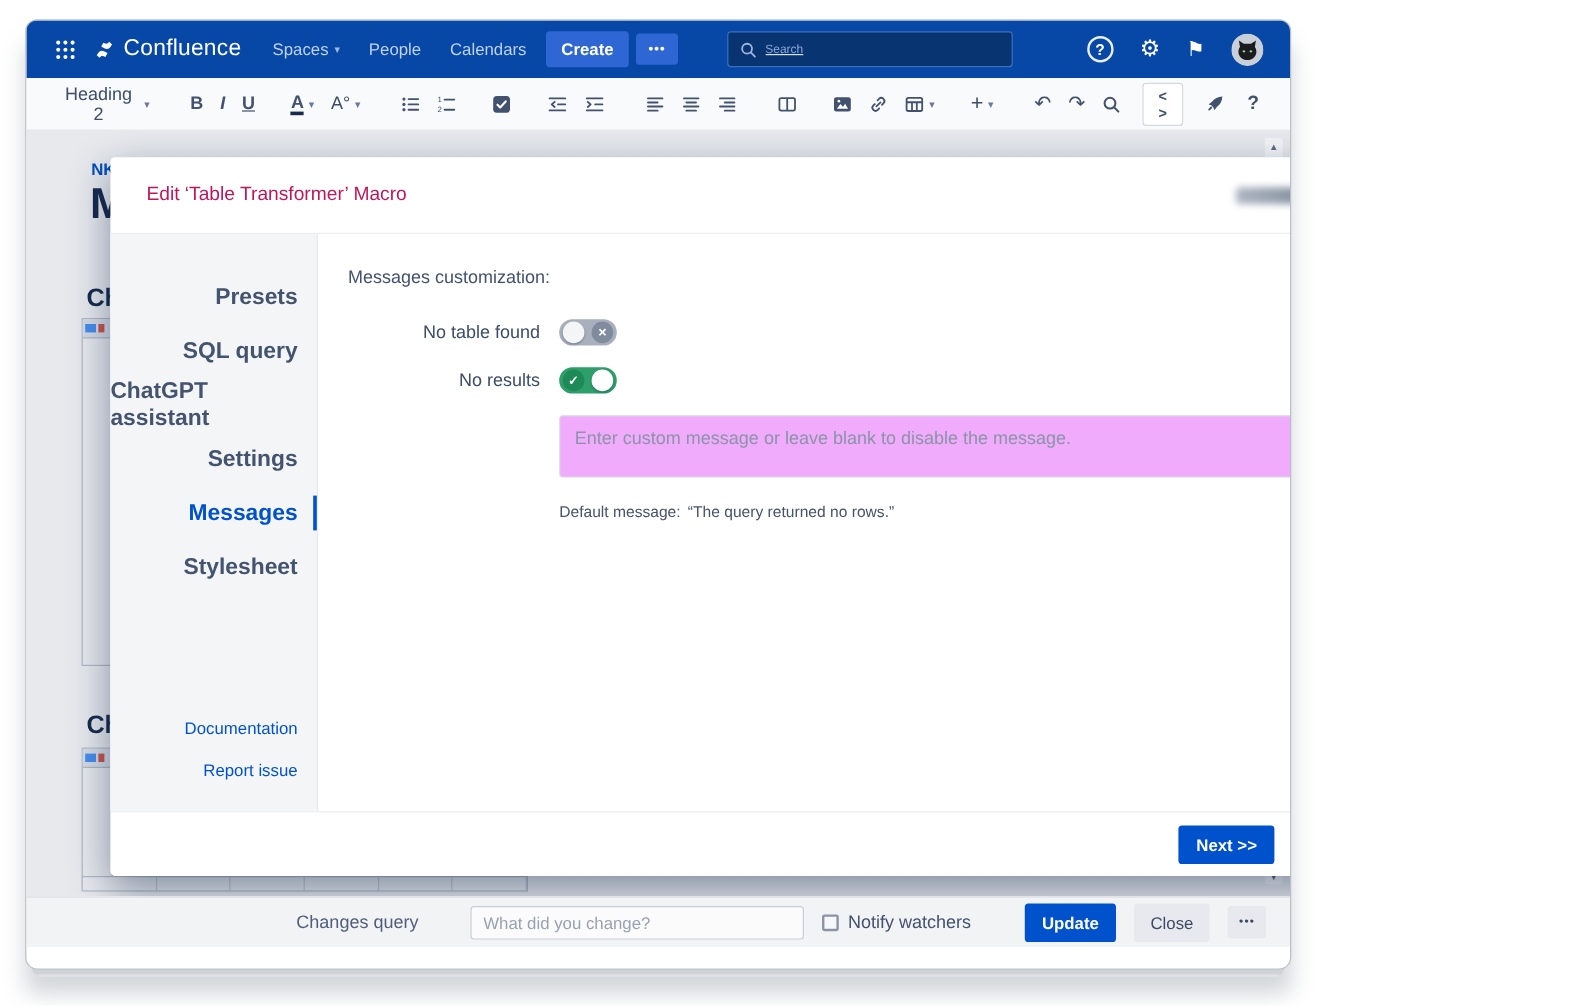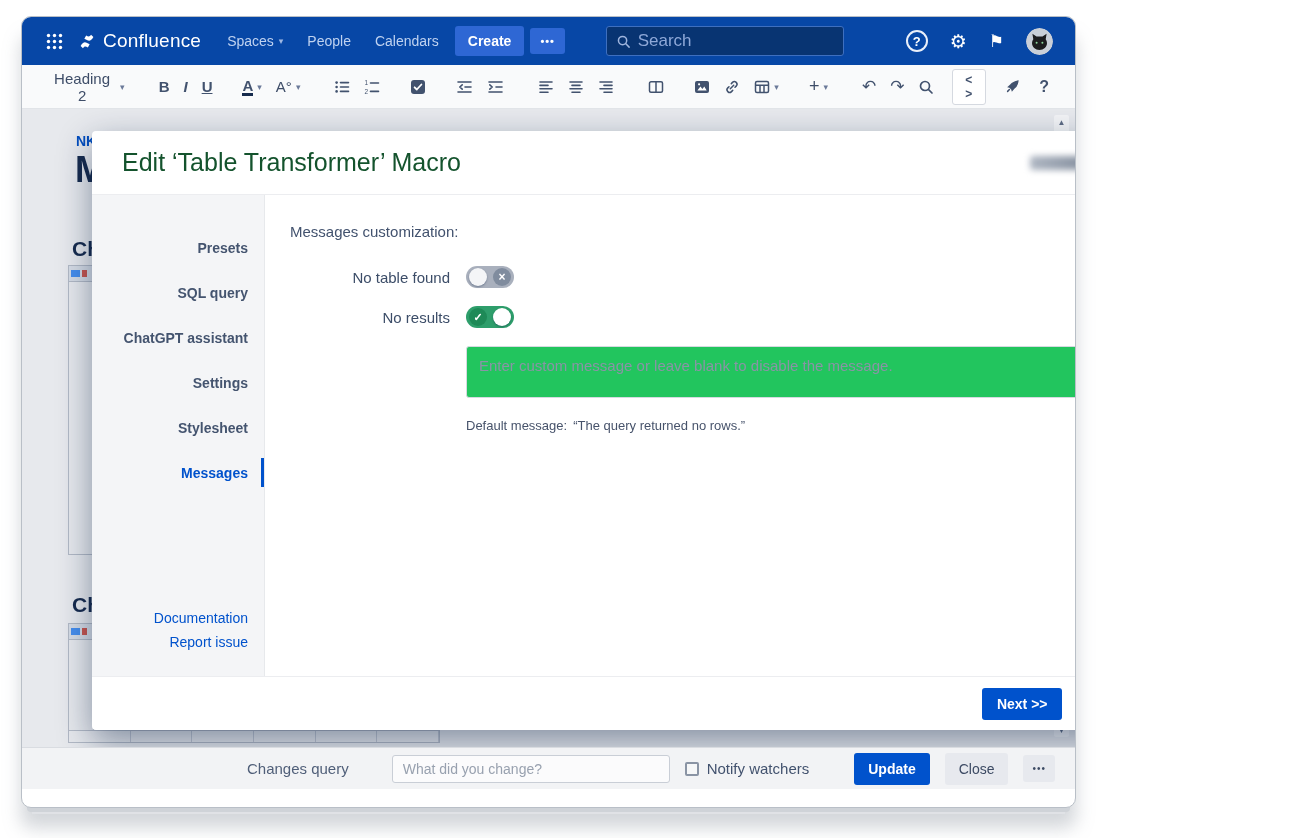--- a/index.html
+++ b/index.html
@@ -21,21 +21,21 @@
   .logo { display:flex; align-items:center; gap:7px; margin-right:18px; }
   .logo-text { font-size:19px; font-weight:500; letter-spacing:.2px; }
   .nav-menu { display:flex; align-items:center; gap:24px; margin-left:8px; }
   .nav-item { color:#BFD2F0; font-size:14px; display:flex; align-items:center; gap:5px; cursor:pointer; }
   .nav-item .chev { font-size:9px; color:#9FB8E4; }
   .create-btn, .nav-more-btn { background:#2E67D4; color:#fff; font-size:14px; font-weight:600;
     padding:7px 13px; border-radius:3px; margin-left:16px; }
   .nav-more-btn { margin-left:6px; padding:7px 10px; letter-spacing:1px; font-size:11px; }
   .nav-search { margin-left:auto; width:238px; height:30px; background:#083472; border:1px solid #3E6FBF;
     border-radius:3px; display:flex; align-items:center; padding:0 9px; gap:7px; }
-  .nav-search input { flex:1; background:transparent; border:none; color:#D8E3F6; font-size:17px; }
+  .nav-search input { flex:1; background:transparent; border:none; color:#D8E3F6; font-size:10px;text-decoration:underline; }
   .nav-search input::placeholder { color:#8EA8D8; }
   .nav-icons { display:flex; align-items:center; gap:22px; margin-left:62px; margin-right:6px; }
   .q-circle { width:22px; height:22px; border:2px solid #E9EFFA; border-radius:50%;
     display:flex; align-items:center; justify-content:center; font-size:13px; font-weight:700; color:#fff; }
   .glyph-btn { color:#fff; font-size:19px; line-height:1; display:flex; align-items:center; }
   .avatar { width:27px; height:27px; border-radius:50%; overflow:hidden; display:block; }
 
   
   .toolbar { position:absolute; left:0; right:0; top:48px; height:44px; background:#F9FAFB;
     border-bottom:1px solid #E1E4E8; display:flex; align-items:center; padding:0 26px; gap:14px;
@@ -79,50 +79,50 @@
   .fab-plus { position:absolute; left:1208px; top:13px; width:34px; height:34px; border-radius:50%;
     background:#EBEDF0; box-shadow:0 1px 3px rgba(9,30,66,.3); color:#42526E; font-size:22px; font-weight:400;
     display:flex; align-items:center; justify-content:center; z-index:5; }
   .watch-btn { position:absolute; left:1158px; top:8px; z-index:5; }
 
   
   .modal { position:absolute; left:70px; top:22px; width:1126px; height:599px; background:#fff;
     border-radius:4px; box-shadow:0 12px 34px rgba(9,30,66,.45); z-index:10; display:flex; flex-direction:column; }
   .modal-header { height:64px; display:flex; align-items:center; justify-content:space-between;
     padding:0 30px; border-bottom:1px solid #ECEDF0; flex:0 0 auto; }
-  .modal-title { font-size:25px; font-weight:500; color:#14532d; }
+  .modal-title { font-size:16px; font-weight:500; color:#be185d; }
   .redacted { width:158px; height:14px; border-radius:3px; filter:blur(3px);
     background:linear-gradient(90deg,#aeb6c2,#7a8595 45%,#95a0ae 70%,#b3bac4); }
   .modal-body { flex:1 1 auto; display:flex; min-height:0; }
   .m-sidebar { width:173px; background:#F4F5F7; border-right:1px solid #E7E9EC;
     display:flex; flex-direction:column; padding-top:30px; flex:0 0 auto; }
   .m-tab { height:45px; display:flex; align-items:center; justify-content:flex-end; padding-right:16px;
-    font-size:14px; font-weight:600; color:#44546F; position:relative; cursor:pointer; }
+    font-size:19px; font-weight:600; color:#44546F; position:relative; cursor:pointer; }
   .m-tab.selected { color:#0052CC; }
   .m-tab.selected::after { content:""; position:absolute; right:0; top:8px; bottom:8px; width:3px; background:#0052CC; }
   .m-links { margin-top:auto; display:flex; flex-direction:column; align-items:flex-end;
-    gap:8px; padding:0 16px 26px 0;justify-content:flex-end; }
+    gap:19px; padding:0 16px 26px 0;justify-content:flex-end; }
   .m-links a { color:#0052CC; font-size:14px; text-decoration:none; cursor:pointer; }
   .m-content { flex:1 1 auto; padding:28px 24px 0 25px; position:relative; }
   .m-heading { font-size:15px; color:#42526E; margin-bottom:26px; }
   .form-row { display:flex; align-items:center; margin-bottom:18px; }
   .form-label { width:160px; text-align:right; margin-right:16px; font-size:15px; color:#3C4D68; }
   .toggle { width:48px; height:22px; border-radius:12px; position:relative; display:inline-block; cursor:pointer; }
   .toggle.off { background:#A9B0BD; }
   .toggle.on { background:#2E9E6B; }
   .knob { position:absolute; top:2px; width:18px; height:18px; border-radius:50%; background:#fff;
     box-shadow:0 1px 2px rgba(9,30,66,.35); }
   .toggle.off .knob { left:3px; background:#F4F5F7; }
   .toggle.on .knob { right:3px; }
   .state-icon { position:absolute; top:2px; width:18px; height:18px; border-radius:50%;
     display:flex; align-items:center; justify-content:center; color:#fff; font-size:12px; font-weight:700; }
   .toggle.off .state-icon { right:3px; background:#808C9E; }
   .toggle.on .state-icon { left:3px; background:#1E8A57; font-size:11px; }
   .ta-wrap { margin-left:176px; margin-top:12px; position:relative; width:680px; }
-  .ta-wrap textarea { width:680px; height:52px; resize:none; background:#22c55e; border:1px solid #D6DAE0;
+  .ta-wrap textarea { width:680px; height:52px; resize:none; background:#f0abfc; border:1px solid #D6DAE0;
     border-radius:3px; padding:10px 12px; font-size:15px; color:#172B4D; }
   .ta-wrap textarea::placeholder { color:#8A94A6; }
   .ta-corner { position:absolute; right:3px; bottom:4px; width:9px; height:9px;
     background:repeating-linear-gradient(315deg,#9AA3B0 0 1.4px,transparent 1.4px 4px);
     clip-path:polygon(100% 0,0 100%,100% 100%); pointer-events:none; }
   .default-msg { margin-left:176px; margin-top:16px; font-size:13px; color:#47536B; }
   .default-msg .dm-value { margin-left:6px; }
   .m-rail { width:48px; border-left:1px solid #ECEDF0; display:flex; flex-direction:column;
     align-items:center; padding-top:34px; gap:17px; flex:0 0 auto; }
   .rail-refresh { font-size:17px; font-weight:700; color:#344563; }
@@ -437,22 +437,22 @@
       <div class="modal-header">
         <span class="modal-title">Edit ‘Table Transformer’ Macro</span>
         <span class="redacted"></span>
       </div>
       <div class="modal-body">
         <div class="m-sidebar">
           <div class="m-tab">Presets</div>
           <div class="m-tab">SQL query</div>
           <div class="m-tab">ChatGPT assistant</div>
           <div class="m-tab">Settings</div>
+          <div class="m-tab selected">Messages</div>
           <div class="m-tab">Stylesheet</div>
-          <div class="m-tab selected">Messages</div>
           <div class="m-links">
             <a>Documentation</a>
             <a>Report issue</a>
           </div>
         </div>
 
         <div class="m-content">
           <div class="m-heading">Messages customization:</div>
 
           <div class="form-row">

